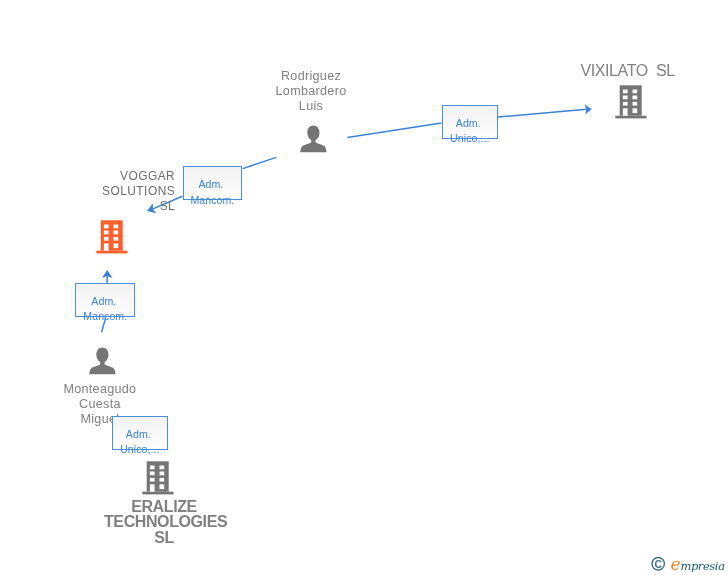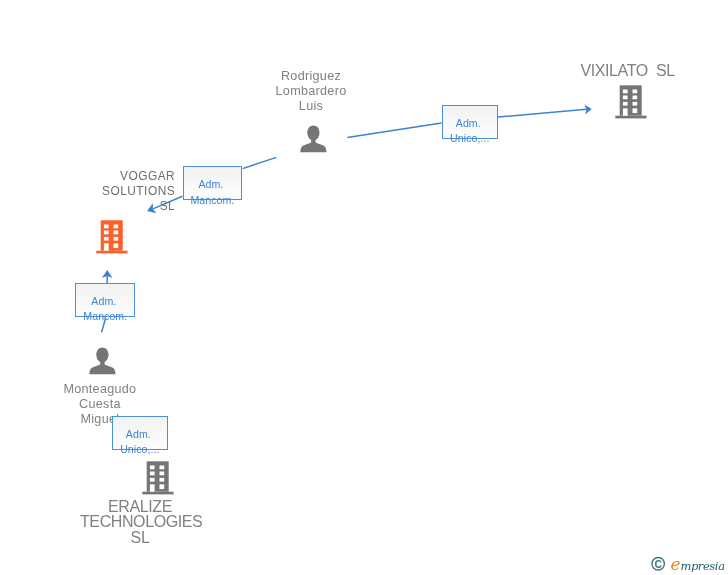--- a/index.html
+++ b/index.html
@@ -120,21 +120,21 @@
         <rect x="7.9" y="5.5" width="4.7" height="3.8"></rect>
         <rect x="17.5" y="5.5" width="4.7" height="3.8"></rect>
         <rect x="7.9" y="11.5" width="4.7" height="3.8"></rect>
         <rect x="17.5" y="11.5" width="4.7" height="3.8"></rect>
         <rect x="7.9" y="17.9" width="4.7" height="3.7"></rect>
         <rect x="17.5" y="17.9" width="4.7" height="3.7"></rect>
         <rect x="7.9" y="24.3" width="4.7" height="7.4"></rect>
         <rect x="17.5" y="24.3" width="4.7" height="4.8"></rect>
       </g>
     </svg>
-    <div class="node-label caps" style="left:80px;top:499px;width:120px;">ERALIZE
+    <div class="node-label caps" style="left:104px;top:499px;width:120px;font-weight:bold;">ERALIZE
 TECHNOLOGIES
 SL</div>
   </div>
 
   <div class="edge-label" style="left:182.5px;top:166.1px;width:59.8px;height:34px;">Adm. 
 Mancom.</div>
   <div class="edge-label" style="left:441.5px;top:104.6px;width:56.5px;height:34.3px;">Adm. 
 Unico,...</div>
   <div class="edge-label" style="left:75.4px;top:283.3px;width:59.8px;height:33.3px;">Adm. 
 Mancom.</div>

